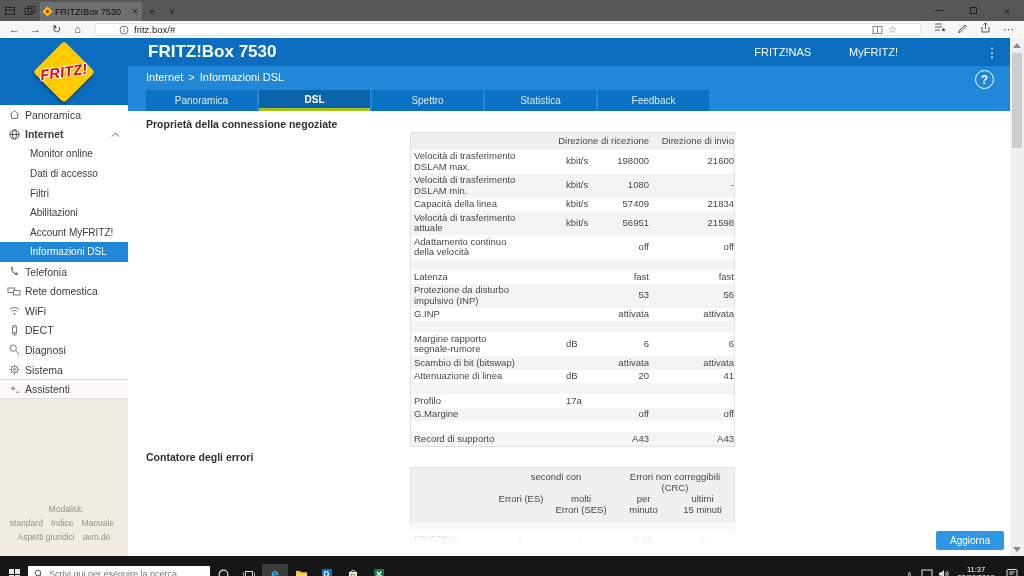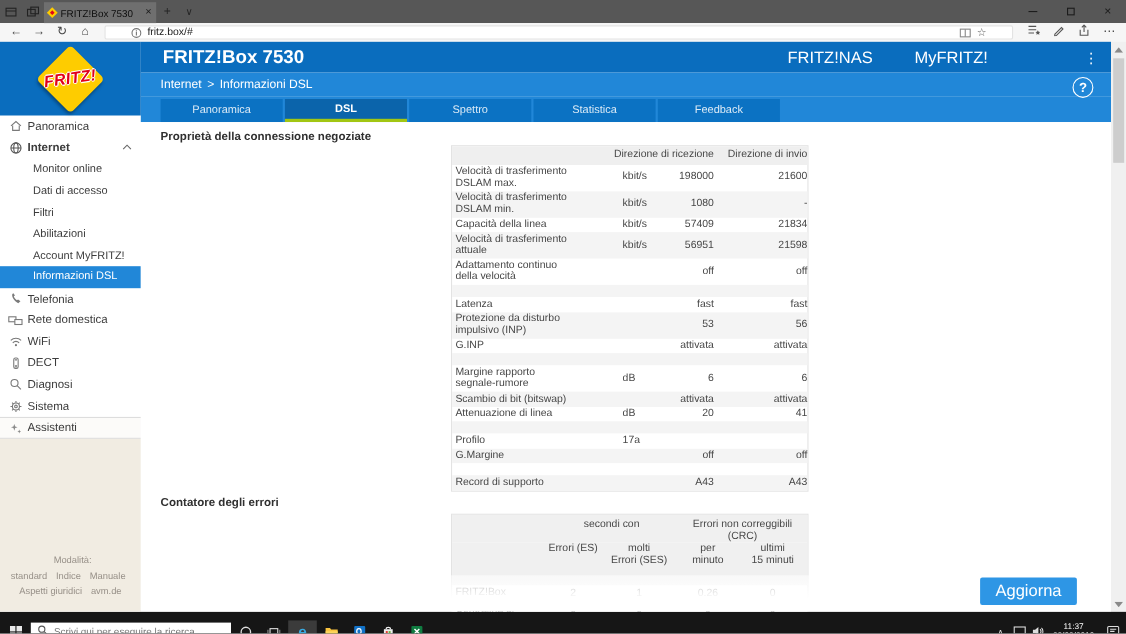--- a/index.html
+++ b/index.html
@@ -50,21 +50,21 @@
   .mi.assist { border-top:1px solid #ddd; border-bottom:1px solid #ddd; background:#fcfbf9; }
   .menu-fill { flex:1; background:#f1ece2; display:flex; flex-direction:column; justify-content:flex-end; padding-bottom:12px; }
   .sb-footer { text-align:center; font-size:8.5px; color:#979088; line-height:14px; }
   .sb-footer span { margin:0 4px; }
 
   
   .rightcol { flex:1; display:flex; flex-direction:column; min-width:0; position:relative; }
   .appheader { height:28px; background:#0a6dbe; display:flex; align-items:center; }
   .app-title { margin-left:20px; color:#fff; font-weight:bold; font-size:17px; }
   .ah-spacer { flex:1; }
-  .toplink { color:#fff; font-size:15px; margin-right:38px;text-align:center; }
+  .toplink { color:#fff; font-size:11px; margin-right:38px;text-align:center; }
   .dots { color:#fff; font-size:13px; margin-right:10px; width:16px; text-align:center; }
   .breadcrumb { height:22px; background:#2187d8; display:flex; align-items:center; padding-left:18px; color:#fff; font-size:11px; gap:5px; }
   .helpcircle { position:absolute; top:32px; right:16px; width:19px; height:19px; border:1.5px solid #fff; border-radius:50%; color:#fff;
                 font-size:12px; font-weight:bold; display:flex; align-items:center; justify-content:center; z-index:5; }
   .tabbar { height:23px; background:#2187d8; display:flex; align-items:flex-end; padding-left:18px; gap:2px; }
   .atab { width:111px; height:21px; background:#0b72c3; color:rgba(255,255,255,.85); font-size:10px; display:flex; align-items:center; justify-content:center; }
   .atab.active { background:#0b64ab; color:#fff; font-weight:bold; border-bottom:3px solid #a2c613; }
 
   .content { flex:1; background:#fff; position:relative; overflow:hidden; font-size:9.5px; color:#474747; }
   .sec-title { position:absolute; left:18px; font-size:10.5px; font-weight:bold; color:#303030; }
@@ -87,21 +87,21 @@
   .t2ghead { display:grid; grid-template-columns:85px 120px 118px; background:#f0f0f0; padding-top:3px; }
   .t2ghead span { text-align:center; line-height:11px; }
   .t2shead { display:grid; grid-template-columns:85px 50px 70px 55px 63px; background:#f0f0f0; padding-bottom:17px; }
   .t2shead span { text-align:center; line-height:11px; white-space:pre-line; }
   .t2rows .tr2 { display:grid; grid-template-columns:85px 50px 70px 55px 63px; align-items:center; padding:2px 0; }
   .t2rows .tr2:nth-child(even) { background:#f7f7f7; }
   .tr2 .c-label { padding-left:3px; line-height:10.5px; }
   .tr2 .num { text-align:center; }
 
   .fadebar { position:absolute; left:0; right:0; bottom:0; height:33px; background:linear-gradient(to bottom, rgba(255,255,255,.55), #fff 65%); z-index:4; }
-  .refresh-btn { position:absolute; right:31px; bottom:6px; background:#2e96e5; color:#fff; border:none; font-size:15px;
+  .refresh-btn { position:absolute; right:6px; bottom:6px; background:#2e96e5; color:#fff; border:none; font-size:10px;
                  padding:4px 14px; border-radius:2px; font-family:"Liberation Sans", sans-serif; }
 
   
   .scrollbar { width:14px; background:#f0f0f0; display:flex; flex-direction:column; align-items:center; }
   .sb-arrow { height:14px; display:flex; align-items:center; justify-content:center; width:100%; }
   .sb-thumb { width:10px; height:95px; background:#cdcdcd; margin-top:1px; }
   .sb-track { flex:1; }
 
   
   .taskbar { height:36px; background:#161616; display:flex; align-items:center; color:#ddd; }

